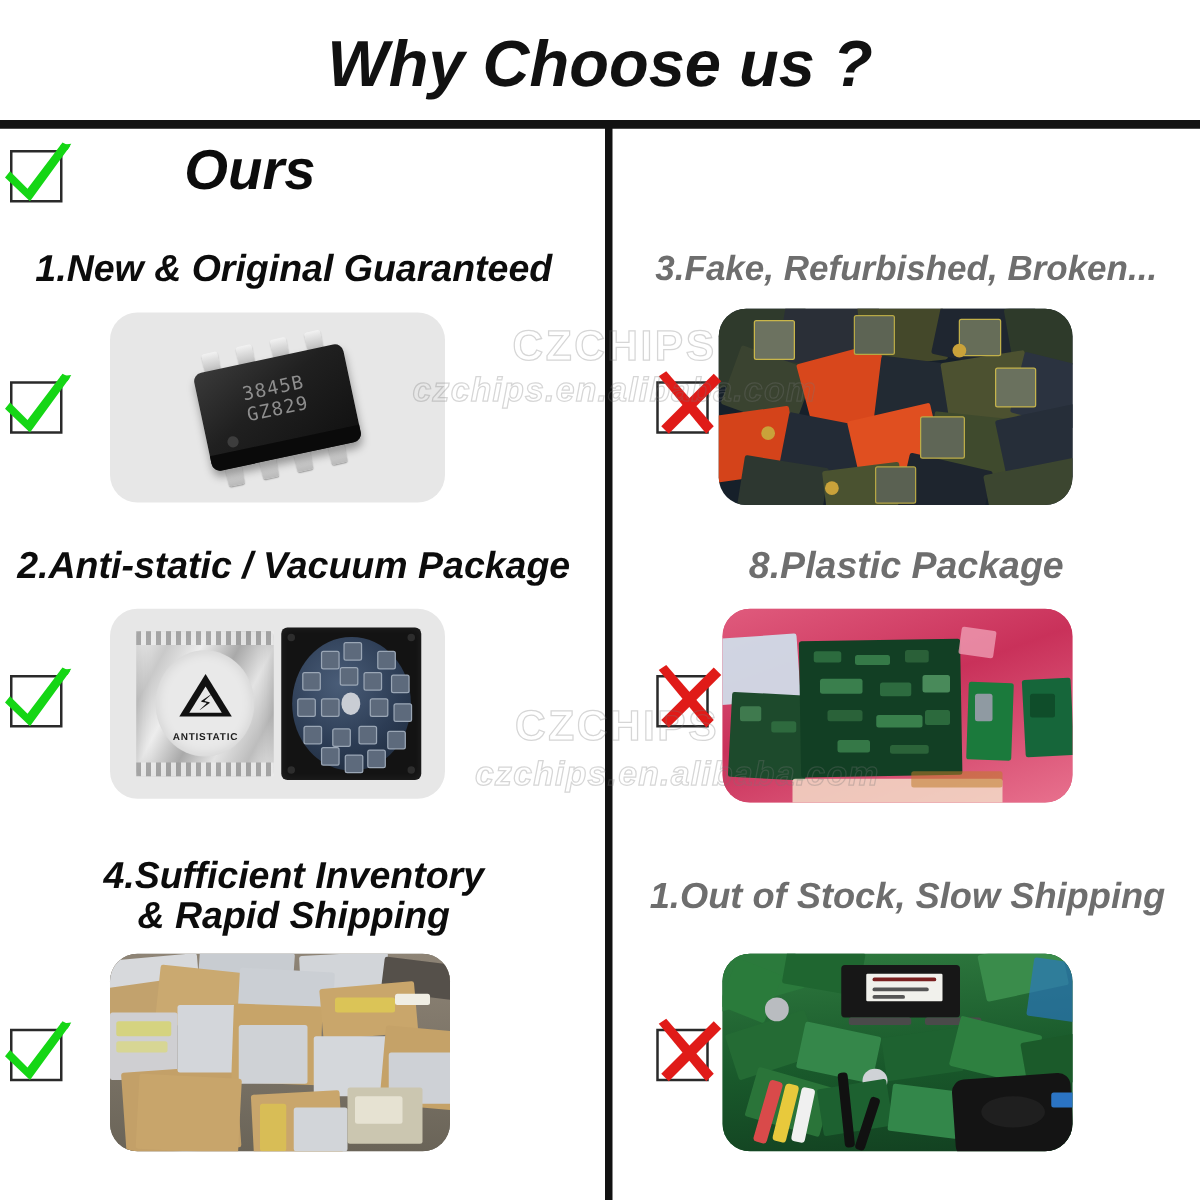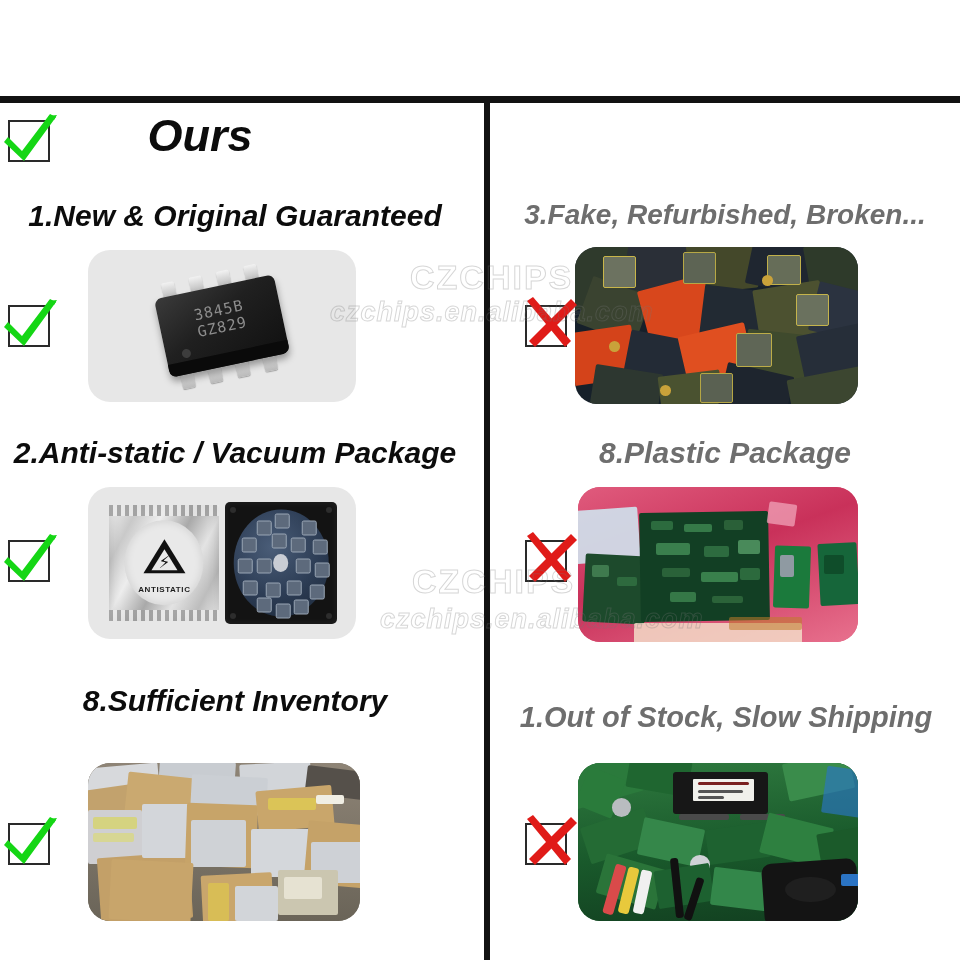--- a/index.html
+++ b/index.html
@@ -104,20 +104,21 @@
   .wm{position:absolute;color:transparent;font-weight:bold;white-space:nowrap;
       -webkit-text-stroke:1px rgba(120,120,120,.30);pointer-events:none;}
   .wm.big{font-size:34px;letter-spacing:2px;}
   .wm.small{font-size:27px;letter-spacing:1px;font-style:italic;}
 </style>
 </head>
 <body>
 
 <div class="page">
 
+  <div class="title">Why Choose us ?</div>
 
   <div class="hrule"></div>
   <div class="vrule"></div>
 
   <div class="col-head left">
     <div class="markbox" style="left:8px;top:14px;">
       <div class="bx"></div>
       <svg viewBox="0 0 72 72">
         <path d="M8 38 L12 33 L26 47 L54 10 L60 13 L28 57 Z" fill="#15d615"></path>
         <path d="M52 12 L61 11 L58 16 Z" fill="#15d615"></path>
@@ -291,21 +292,22 @@
       <div class="bx"></div>
       <svg viewBox="0 0 72 72">
           <path d="M14 12 L20 8 L58 52 L52 58 Z" fill="#e01b18"></path>
           <path d="M58 10 L64 16 L22 58 L16 52 Z" fill="#e01b18"></path>
         </svg>
     </div>
   </div>
 
   <div class="row">
     <div class="row-title ours" style="left:0;top:685px;width:470px;font-size:30px;">
-      <div>8.Sufficient Inventory</div>
+      <div>4.Sufficient Inventory</div>
+      <div>&amp; Rapid Shipping</div>
     </div>
 
     <div class="tile" style="left:88px;top:763px;width:272px;height:158px;background:#6f6a5e;">
       <div class="mos">
         <i style="left:0;top:0;width:100%;height:100%;background:linear-gradient(180deg,#8e8476 0%,#6a6458 100%);"></i>
         <i style="left:-4%;top:2%;width:30%;height:22%;background:#d7d9dc;transform:rotate(-5deg);"></i>
         <i style="left:26%;top:-2%;width:28%;height:20%;background:#c8ccd1;transform:rotate(4deg);"></i>
         <i style="left:56%;top:0%;width:26%;height:20%;background:#d2d5d9;transform:rotate(-3deg);"></i>
         <i style="left:80%;top:4%;width:24%;height:18%;background:#55504a;transform:rotate(7deg);"></i>
         <i style="left:-6%;top:16%;width:24%;height:26%;background:#c2a26d;transform:rotate(-8deg);"></i>

